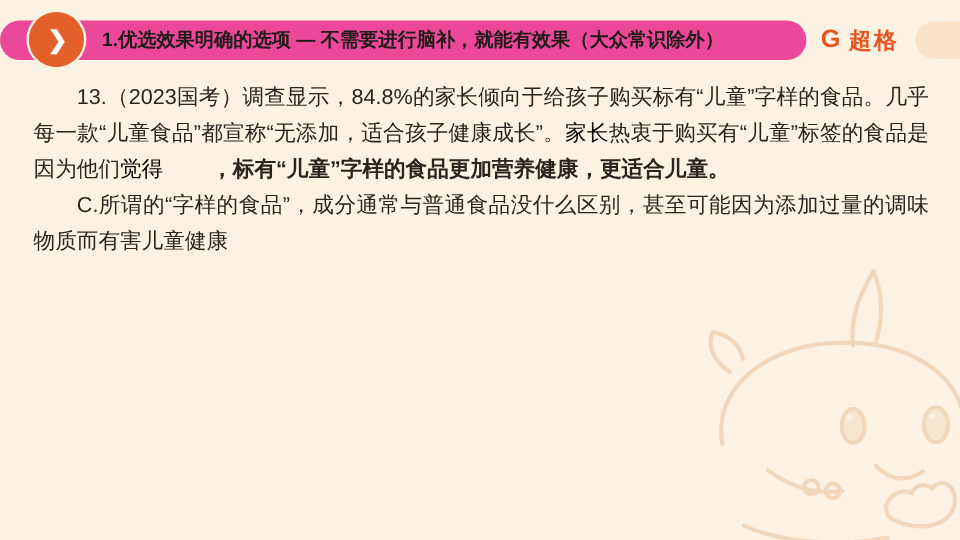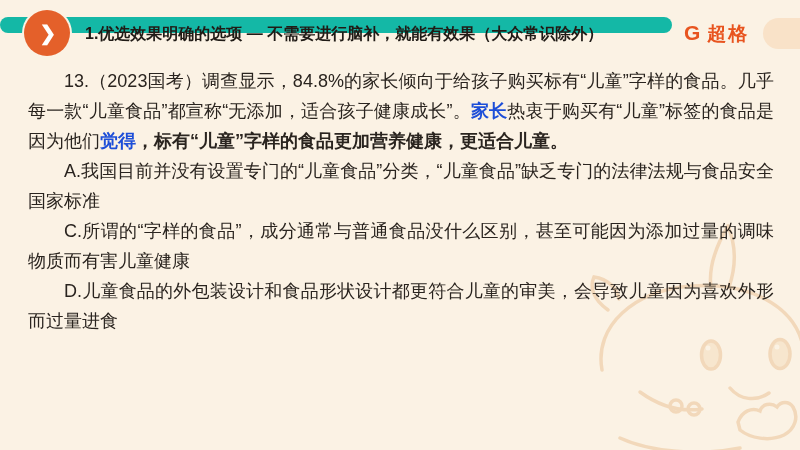--- a/index.html
+++ b/index.html
@@ -11,22 +11,22 @@
     overflow: hidden;
     font-family: "Liberation Sans", sans-serif;
     color: #2A241F;
   }
   
   .header-band {
     position: absolute;
     left: 0;
     top: 17px;
     width: 672px;
-    height: 16px;
-    background: #14b8a6;
+    height: 33px;
+    background: #ec4899;
     border-radius: 17px;
   }
   .header-title {
     position: absolute;
     left: 85px;
     top: 0;
     line-height: 33px;
     font-size: 16px;
     font-weight: bold;
     color: #201B16;
@@ -95,22 +95,22 @@
     font-size: 18px;
     line-height: 30px;
     text-align: justify;
     color: #2A241F;
     z-index: 2;
   }
   .question-area p {
     margin: 0;
     text-indent: 2em;
   }
-  .seg-red { color: #1d4ed8; font-weight: bold; }
-  .seg-bold { font-weight: bold; }
+  .seg-red { color: #000000; font-weight: normal; }
+  .seg-bold { font-weight: bold; margin-left: 40px; }
   
   .mascot {
     position: absolute;
     left: 580px;
     top: 220px;
     width: 220px;
     height: 230px;
     z-index: 1;
   }
 </style>
@@ -154,18 +154,16 @@
       <circle cx="114" cy="189" r="6"></circle>
 
       <path d="M158 202 C162 191 172 187 180 191 C182 184 191 182 197 187 C201 181 209 181 213 187 C219 197 215 209 204 215 C189 222 170 218 160 210 Z"></path>
 
       <path d="M40 218 C70 232 120 236 160 228"></path>
     </g>
   </svg>
 
   <div class="question-area">
     <p><span>13.（2023国考）调查显示，84.8%的家长倾向于给孩子购买标有“儿童”字样的食品。几乎每一款“儿童食品”都宣称“无添加，适合孩子健康成长”。</span><span class="seg-red">家长</span><span>热衷于购买有“儿童”标签的食品是因为他们</span><span class="seg-red">觉得</span><span class="seg-bold">，标有“儿童”字样的食品更加营养健康，更适合儿童。</span></p>
-    <p>A.我国目前并没有设置专门的“儿童食品”分类，“儿童食品”缺乏专门的法律法规与食品安全国家标准</p>
     <p>C.所谓的“字样的食品”，成分通常与普通食品没什么区别，甚至可能因为添加过量的调味物质而有害儿童健康</p>
-    <p>D.儿童食品的外包装设计和食品形状设计都更符合儿童的审美，会导致儿童因为喜欢外形而过量进食</p>
   </div>
 
 </div>
 
 </body></html>

